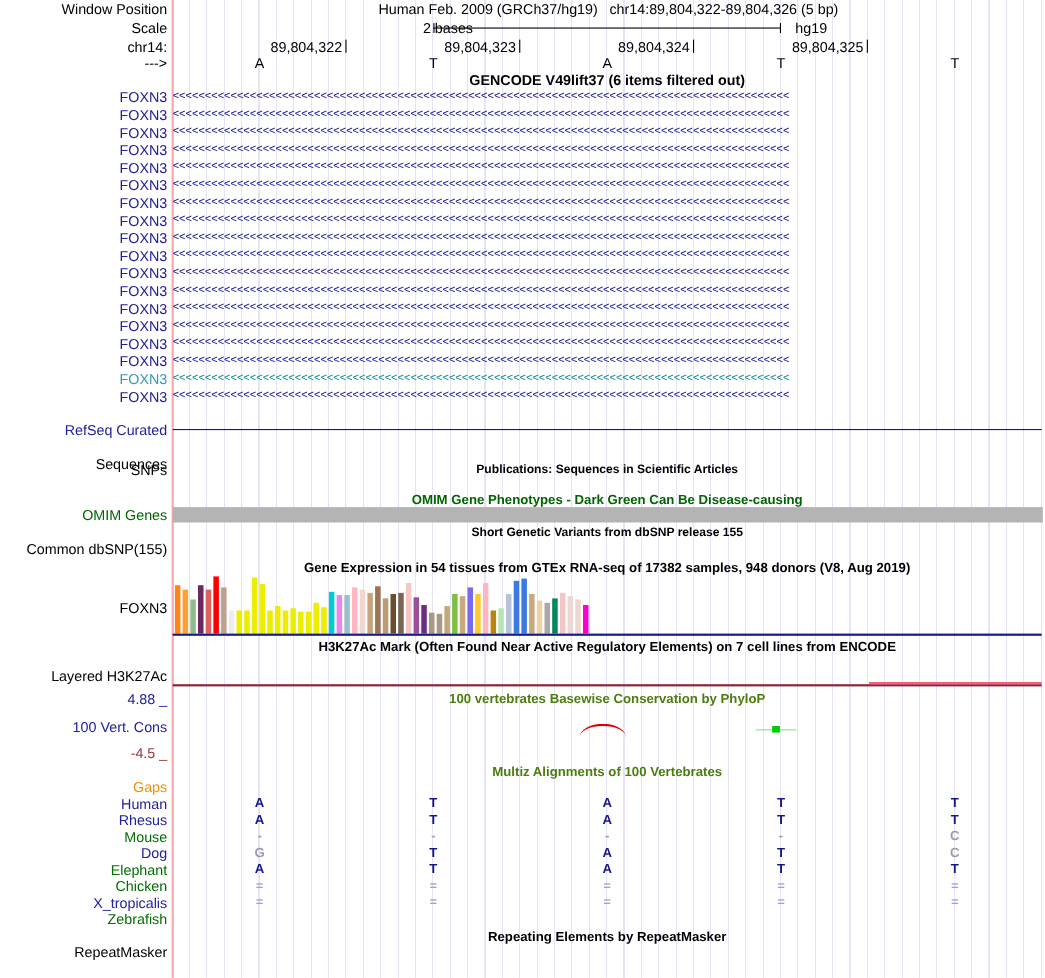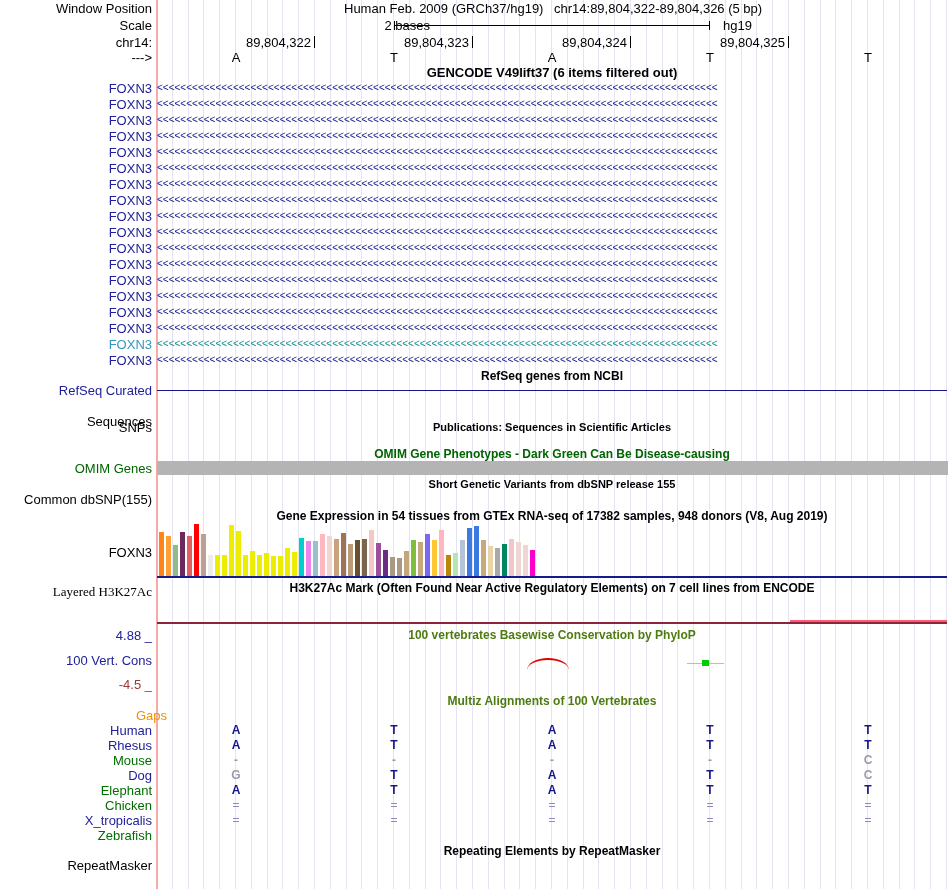--- a/index.html
+++ b/index.html
@@ -119,21 +119,20 @@
       <div class="row-label navy" style="top: 306px;">FOXN3</div>
       <div class="gene-row gene-navy" style="top: 305px;">&lt;&lt;&lt;&lt;&lt;&lt;&lt;&lt;&lt;&lt;&lt;&lt;&lt;&lt;&lt;&lt;&lt;&lt;&lt;&lt;&lt;&lt;&lt;&lt;&lt;&lt;&lt;&lt;&lt;&lt;&lt;&lt;&lt;&lt;&lt;&lt;&lt;&lt;&lt;&lt;&lt;&lt;&lt;&lt;&lt;&lt;&lt;&lt;&lt;&lt;&lt;&lt;&lt;&lt;&lt;&lt;&lt;&lt;&lt;&lt;&lt;&lt;&lt;&lt;&lt;&lt;&lt;&lt;&lt;&lt;&lt;&lt;&lt;&lt;&lt;&lt;&lt;&lt;&lt;&lt;&lt;&lt;&lt;&lt;&lt;&lt;&lt;&lt;&lt;&lt;&lt;&lt;&lt;&lt;&lt;&lt;</div>
       <div class="row-label navy" style="top: 322px;">FOXN3</div>
       <div class="gene-row gene-navy" style="top: 321px;">&lt;&lt;&lt;&lt;&lt;&lt;&lt;&lt;&lt;&lt;&lt;&lt;&lt;&lt;&lt;&lt;&lt;&lt;&lt;&lt;&lt;&lt;&lt;&lt;&lt;&lt;&lt;&lt;&lt;&lt;&lt;&lt;&lt;&lt;&lt;&lt;&lt;&lt;&lt;&lt;&lt;&lt;&lt;&lt;&lt;&lt;&lt;&lt;&lt;&lt;&lt;&lt;&lt;&lt;&lt;&lt;&lt;&lt;&lt;&lt;&lt;&lt;&lt;&lt;&lt;&lt;&lt;&lt;&lt;&lt;&lt;&lt;&lt;&lt;&lt;&lt;&lt;&lt;&lt;&lt;&lt;&lt;&lt;&lt;&lt;&lt;&lt;&lt;&lt;&lt;&lt;&lt;&lt;&lt;&lt;&lt;</div>
       <div class="row-label teal" style="top: 338px;">FOXN3</div>
       <div class="gene-row gene-teal" style="top: 337px;">&lt;&lt;&lt;&lt;&lt;&lt;&lt;&lt;&lt;&lt;&lt;&lt;&lt;&lt;&lt;&lt;&lt;&lt;&lt;&lt;&lt;&lt;&lt;&lt;&lt;&lt;&lt;&lt;&lt;&lt;&lt;&lt;&lt;&lt;&lt;&lt;&lt;&lt;&lt;&lt;&lt;&lt;&lt;&lt;&lt;&lt;&lt;&lt;&lt;&lt;&lt;&lt;&lt;&lt;&lt;&lt;&lt;&lt;&lt;&lt;&lt;&lt;&lt;&lt;&lt;&lt;&lt;&lt;&lt;&lt;&lt;&lt;&lt;&lt;&lt;&lt;&lt;&lt;&lt;&lt;&lt;&lt;&lt;&lt;&lt;&lt;&lt;&lt;&lt;&lt;&lt;&lt;&lt;&lt;&lt;&lt;</div>
       <div class="row-label navy" style="top: 354px;">FOXN3</div>
       <div class="gene-row gene-navy" style="top: 353px;">&lt;&lt;&lt;&lt;&lt;&lt;&lt;&lt;&lt;&lt;&lt;&lt;&lt;&lt;&lt;&lt;&lt;&lt;&lt;&lt;&lt;&lt;&lt;&lt;&lt;&lt;&lt;&lt;&lt;&lt;&lt;&lt;&lt;&lt;&lt;&lt;&lt;&lt;&lt;&lt;&lt;&lt;&lt;&lt;&lt;&lt;&lt;&lt;&lt;&lt;&lt;&lt;&lt;&lt;&lt;&lt;&lt;&lt;&lt;&lt;&lt;&lt;&lt;&lt;&lt;&lt;&lt;&lt;&lt;&lt;&lt;&lt;&lt;&lt;&lt;&lt;&lt;&lt;&lt;&lt;&lt;&lt;&lt;&lt;&lt;&lt;&lt;&lt;&lt;&lt;&lt;&lt;&lt;&lt;&lt;&lt;</div>
     </div>
 
-  <div class="track-title t12 black" style="top:370px;">RefSeq genes from NCBI</div>
   <div class="row-label navy" style="top:384px;">RefSeq Curated</div>
   <div class="refseq-line" style="top:390px;"></div>
 
   <div class="track-title t11 black" style="top:401px;margin-top:20px;">Publications: Sequences in Scientific Articles</div>
   <div class="row-label black" style="top:415px;">Sequences</div>
   <div class="row-label black" style="top:421px;">SNPs</div>
 
   <div class="track-title t12 green-title" style="top:448px;">OMIM Gene Phenotypes - Dark Green Can Be Disease-causing</div>
   <div class="row-label" style="top:462px;color:#006400;">OMIM Genes</div>
   <div class="omim-bar" style="top:461px;"></div>
@@ -195,35 +194,35 @@
       <div class="gtex-bar" style="left: 336px; height: 28px; background: rgb(169, 169, 169);"></div>
       <div class="gtex-bar" style="left: 343px; height: 32px; background: rgb(0, 135, 94);"></div>
       <div class="gtex-bar" style="left: 350px; height: 37px; background: rgb(242, 198, 198);"></div>
       <div class="gtex-bar" style="left: 357px; height: 34px; background: rgb(238, 214, 210);"></div>
       <div class="gtex-bar" style="left: 364px; height: 31px; background: rgb(238, 214, 210);"></div>
       <div class="gtex-bar" style="left: 371px; height: 26px; background: rgb(255, 0, 204);"></div>
     </div>
   <div class="gtex-baseline" style="top:576px;"></div>
 
   <div class="track-title t12 black" style="top:582px;">H3K27Ac Mark (Often Found Near Active Regulatory Elements) on 7 cell lines from ENCODE</div>
-  <div class="row-label black" style="top:585px;font-family:Liberation Serif, serif;">Layered H3K27Ac</div>
+  <div class="row-label black" style="top:608px;">Layered H3K27Ac</div>
   <div class="h3k-dark"></div>
   <div class="h3k-bright"></div>
 
   <div class="track-title t12 navy-title" style="top:629px;">100 vertebrates Basewise Conservation by PhyloP</div>
   <div class="row-label navy" style="top:629px;">4.88 _</div>
   <div class="row-label navy" style="top:654px;">100 Vert. Cons</div>
   <div class="row-label darkred" style="top:678px;">-4.5 _</div>
   <div class="phylop-arc"></div>
   <div class="phylop-gline"></div>
   <div class="phylop-gsq"></div>
 
   <div class="track-title t12 navy-title" style="top:695px;">Multiz Alignments of 100 Vertebrates</div>
   <div id="multiz-rows">
-      <div class="row-label orange" style="top: 709px; padding-left: 15px;">Gaps</div>
+      <div class="row-label orange" style="top: 709px;">Gaps</div>
       <div class="row-label navy" style="top: 724px;">Human</div>
       <div class="mz-cell mz-n" style="top: 724px; left: 157px;">A</div>
       <div class="mz-cell mz-n" style="top: 724px; left: 315px;">T</div>
       <div class="mz-cell mz-n" style="top: 724px; left: 473px;">A</div>
       <div class="mz-cell mz-n" style="top: 724px; left: 631px;">T</div>
       <div class="mz-cell mz-n" style="top: 724px; left: 789px;">T</div>
       <div class="row-label navy" style="top: 739px;">Rhesus</div>
       <div class="mz-cell mz-n" style="top: 739px; left: 157px;">A</div>
       <div class="mz-cell mz-n" style="top: 739px; left: 315px;">T</div>
       <div class="mz-cell mz-n" style="top: 739px; left: 473px;">A</div>

